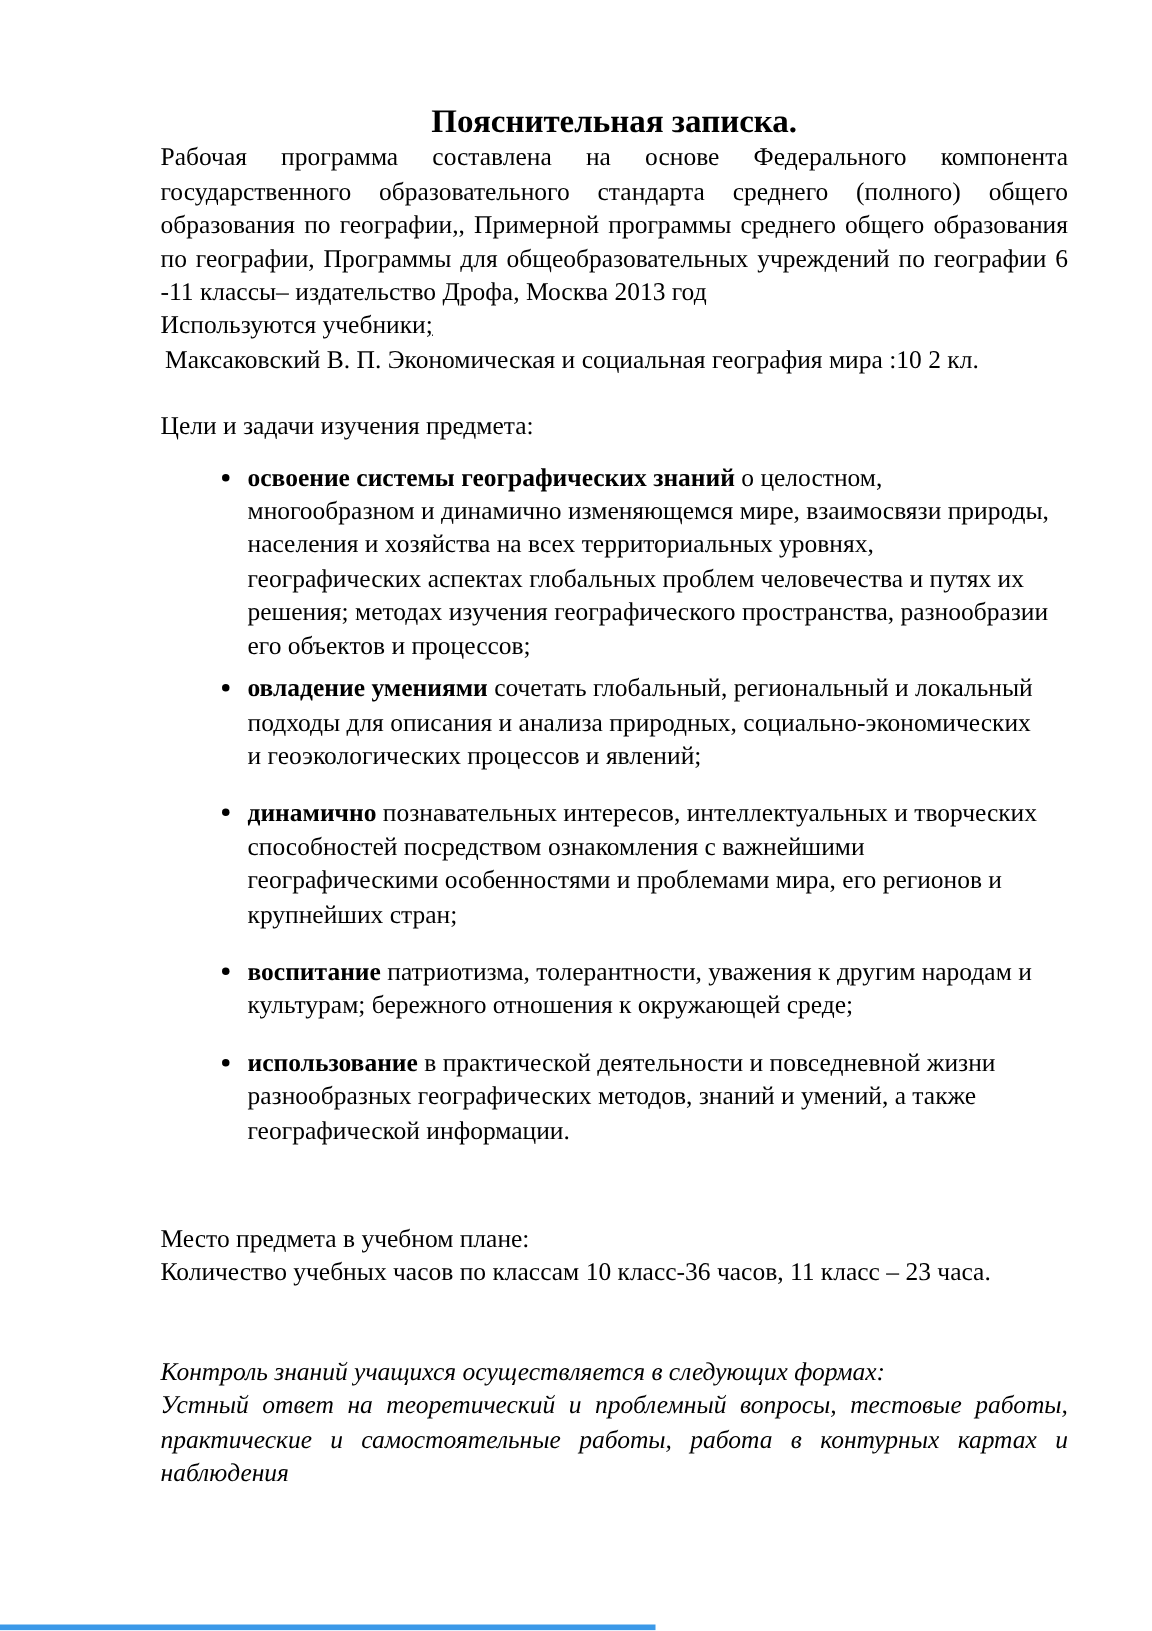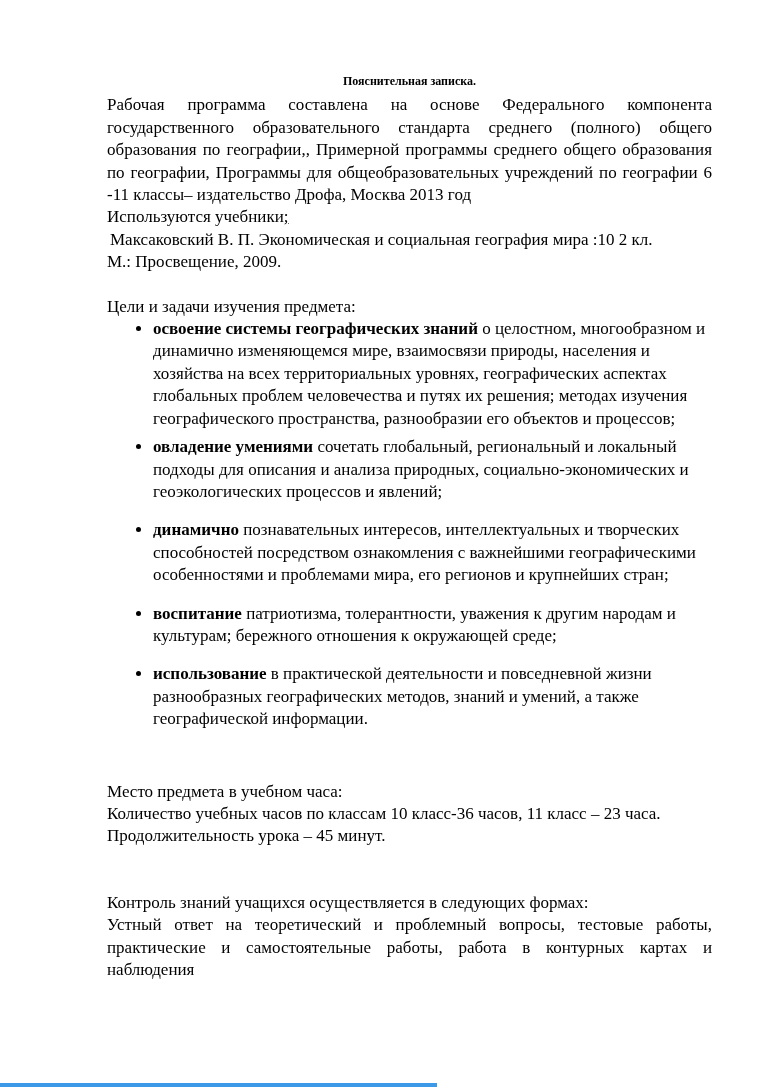--- a/index.html
+++ b/index.html
@@ -20,56 +20,56 @@
     position: absolute;
     top: 70px;
     left: 107px;
     width: 605px;
     font-size: 17px;
     line-height: 22.4px;
   }
   .doc-title {
     text-align: center;
     font-weight: bold;
-    font-size: 12px;
+    font-size: 22px;
     margin: 0 0 2px 0;
   }
   .para-justify {
     text-align: justify;
     margin: 0;
   }
   .line {
     margin: 0;
   }
   .indent-sm {
     padding-left: 3px;
   }
   .underline {
     text-decoration: underline;
   }
   .goals-heading {
     margin-top: 22px;
   }
   ul.goals {
-    margin: 0;
+    margin: 12px;
     padding: 0 0 0 46px;
     list-style: disc outside;
   }
   ul.goals li {
     margin: 0;
     padding: 0;
     text-align: left;
   }
   ul.goals li:nth-child(2) { margin-top: 6px; }
   ul.goals li:nth-child(3) { margin-top: 16px; }
   ul.goals li:nth-child(4) { margin-top: 16px; }
   ul.goals li:nth-child(5) { margin-top: 16px; }
   .lead-bold { font-weight: bold; }
   .plan-block { margin-top: 50px; }
-  .control-block { margin-top: 44px; }
+  .control-block { margin-top: 44px; font-style: italic; }
   .progress-bar {
     position: absolute;
     left: 0;
     bottom: 0;
     height: 4px;
   }
 </style>
 </head>
 <body>
 
@@ -77,36 +77,34 @@
   <div class="content">
 
     <p class="doc-title">Пояснительная записка.</p>
 
     <p class="para-justify">Рабочая программа  составлена на основе Федерального компонента государственного образовательного стандарта среднего (полного) общего образования по географии,,  Примерной программы среднего общего образования по географии, Программы для общеобразовательных учреждений по географии 6 -11 классы– издательство Дрофа, Москва 2013 год</p>
 
     <div class="line"><span>Используются учебники</span><span class="underline">;</span></div>
 
     <div class="line indent-sm">Максаковский В. П. Экономическая и социальная география мира :10 2 кл.</div>
 
-    <div class="line">М.: Просвещение, 2009.</div>
 
     <div class="line goals-heading">Цели и задачи изучения предмета:</div>
 
     <ul class="goals">
       <li><span class="lead-bold">освоение системы географических знаний</span><span> о целостном, многообразном и динамично изменяющемся мире, взаимосвязи природы, населения и хозяйства на всех территориальных уровнях, географических аспектах глобальных проблем человечества и путях их решения; методах изучения географического пространства, разнообразии его объектов и процессов;</span></li>
       <li><span class="lead-bold">овладение умениями</span><span> сочетать глобальный, региональный и локальный подходы для описания и анализа природных, социально-экономических и геоэкологических процессов и явлений;</span></li>
       <li><span class="lead-bold">динамично</span><span> познавательных интересов, интеллектуальных и творческих способностей посредством ознакомления с важнейшими географическими особенностями и проблемами мира, его регионов и крупнейших стран;</span></li>
       <li><span class="lead-bold">воспитание</span><span> патриотизма, толерантности, уважения к другим народам и культурам; бережного отношения к окружающей среде;</span></li>
       <li><span class="lead-bold">использование</span><span> в практической деятельности и повседневной жизни разнообразных географических методов, знаний и умений, а также географической информации.</span></li>
     </ul>
 
     <div class="plan-block">
-      <div class="line">Место предмета в учебном часа:</div>
+      <div class="line">Место предмета в учебном плане:</div>
       <div class="line">Количество учебных часов  по классам 10 класс-36 часов, 11 класс – 23 часа.</div>
-      <div class="line">Продолжительность урока – 45 минут.</div>
     </div>
 
     <div class="control-block">
       <div class="line">Контроль знаний учащихся осуществляется в следующих формах:</div>
       <p class="para-justify">Устный ответ на теоретический и проблемный вопросы, тестовые работы, практические и самостоятельные работы, работа в контурных картах и наблюдения</p>
     </div>
 
   </div>
 
   <div class="progress-bar" style="background: rgb(59, 153, 232); width: 437px;"></div>

